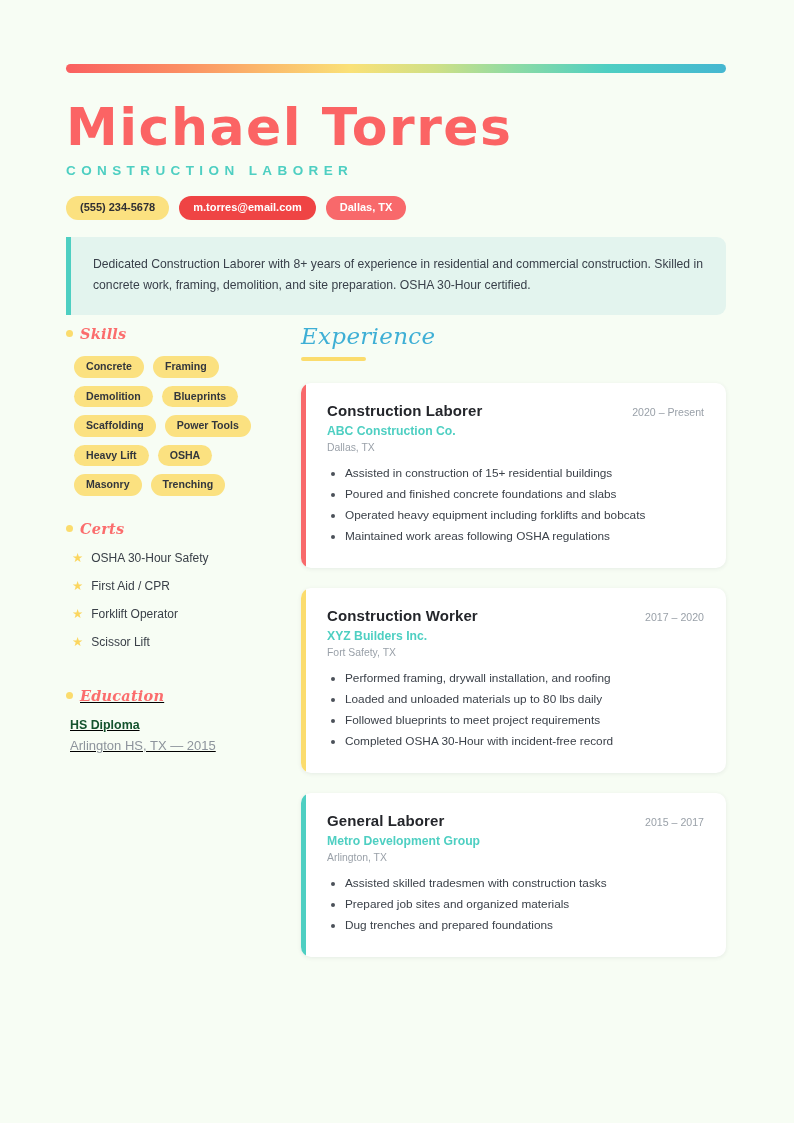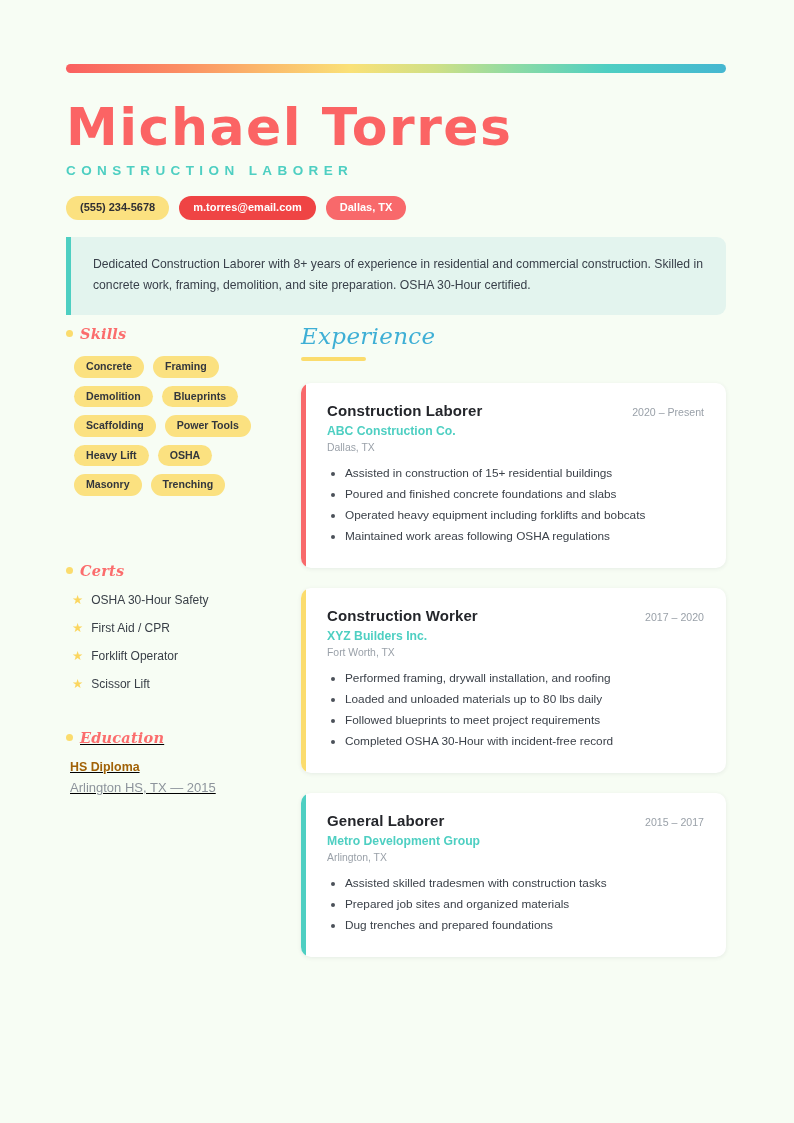--- a/index.html
+++ b/index.html
@@ -166,26 +166,26 @@
     font-size: 12px;
     color: #3a4048;
   }
   .cert .star { color: #fbd65f; font-size: 12.5px; line-height: 1; flex: none; }
 
   
   .edu { margin-left: 4px; }
   .edu-deg {
     font-size: 12.4px;
     font-weight: 700;
-    color: #a16207;
+    color: #14532d;
     margin-bottom: 6px;
   }
   .edu-meta { font-size: 13px; color: #8d949c; }
 
-  .sec-gap-certs { margin-top: 66px; }
+  .sec-gap-certs { margin-top: 24px; }
   .sec-gap-edu   { margin-top: 38px; text-decoration: underline; }
 
   
   .exp-head {
     font-family: "DejaVu Serif", serif;
     font-style: italic;
     font-size: 23px;
     color: #3eafd5;
     letter-spacing: 0.3px;
     line-height: 1;
@@ -358,21 +358,21 @@
           </ul>
         </div>
 
         <div class="card">
           <span class="accent" style="background:#fbdc6d"></span>
           <div class="card-top">
             <div class="job-title">Construction Worker</div>
             <div class="job-dates">2017 – 2020</div>
           </div>
           <div class="job-company">XYZ Builders Inc.</div>
-          <div class="job-loc">Fort Worth, TX</div>
+          <div class="job-loc">Fort Safety, TX</div>
           <ul class="bullets">
             <li>Performed framing, drywall installation, and roofing</li>
             <li>Loaded and unloaded materials up to 80 lbs daily</li>
             <li>Followed blueprints to meet project requirements</li>
             <li>Completed OSHA 30-Hour with incident-free record</li>
           </ul>
         </div>
 
         <div class="card">
           <span class="accent" style="background:#4ecfc2"></span>

